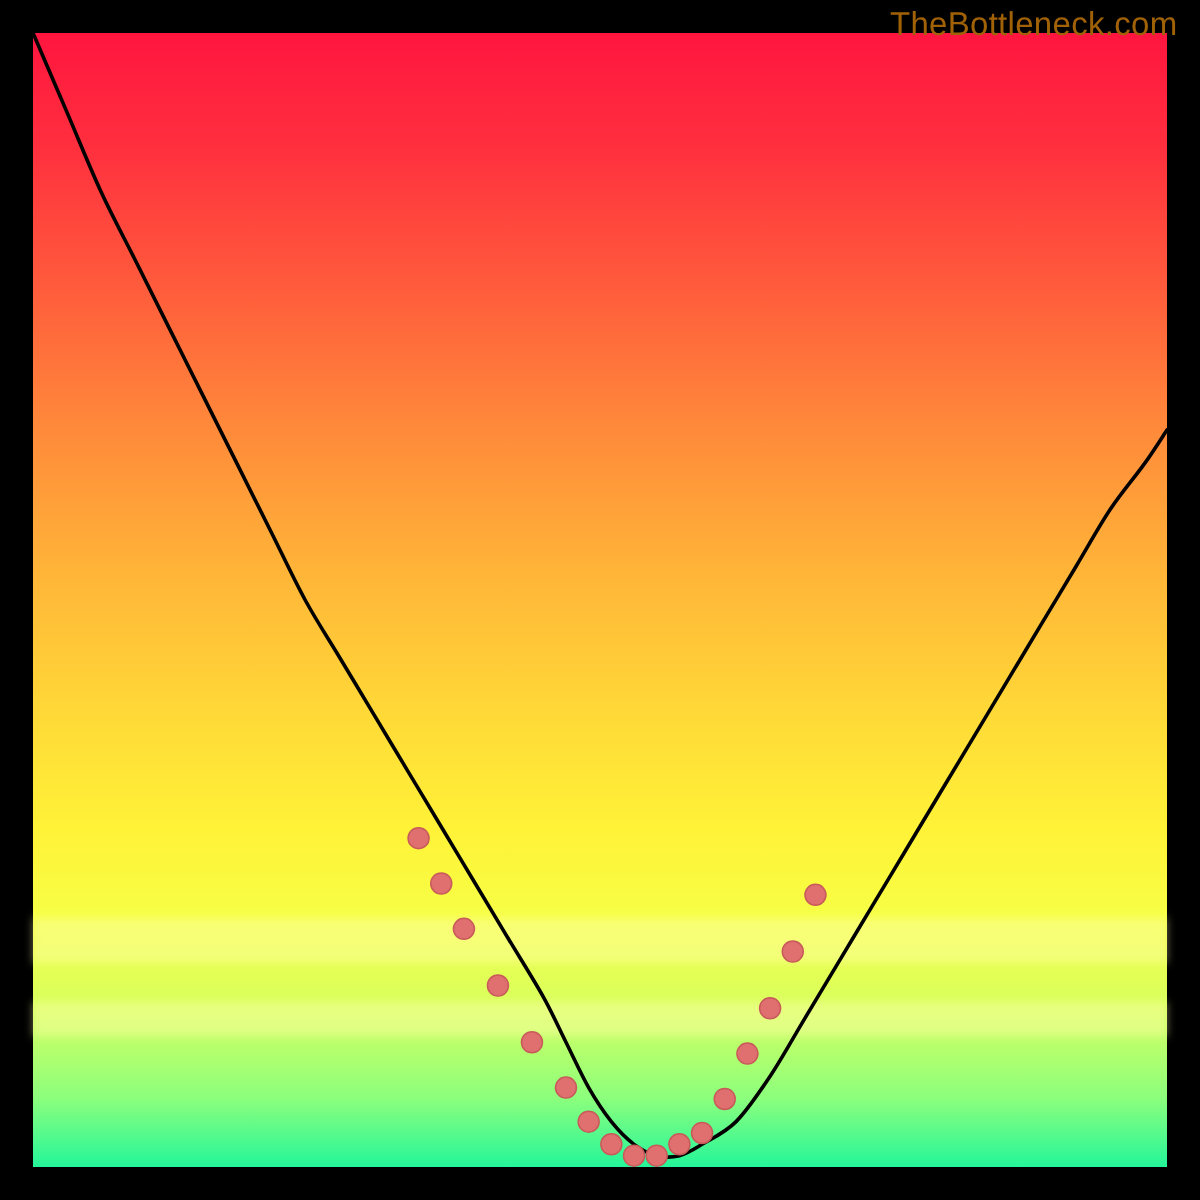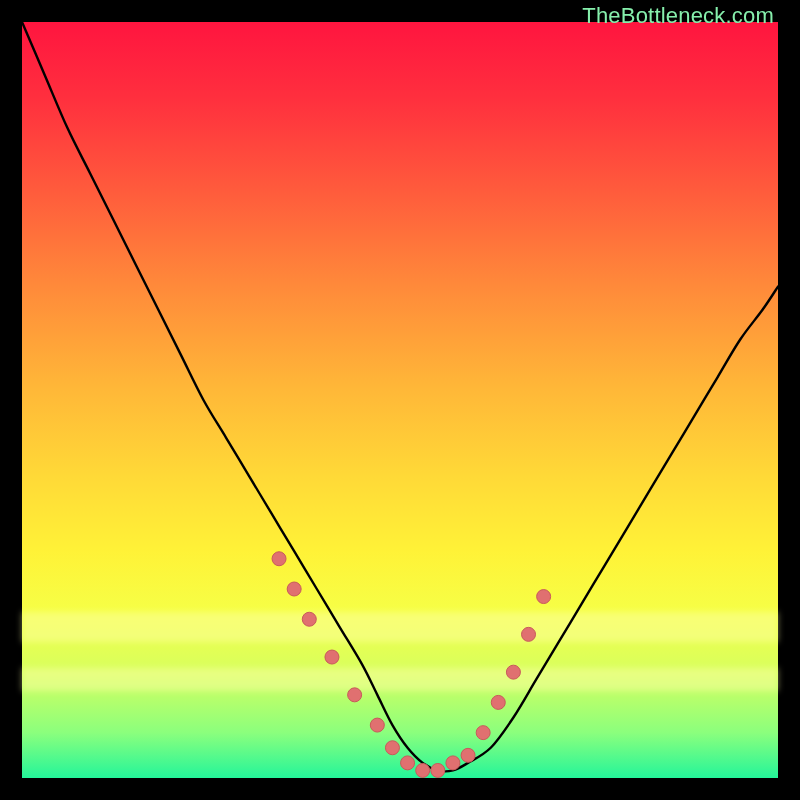--- a/index.html
+++ b/index.html
@@ -26,22 +26,22 @@
       #ffd937 60%,
       #fff237 70%,
       #f6ff46 78%,
       #d7ff5e 86%,
       #8bff7d 94%,
       #24f59a 100%);
   }
   .watermark {
     position: absolute;
     top: 3px;
-    right: 26px;
-    color: #86efac;
+    right: 15px;
+    color: #a16207;
     font-size: 22px;
     font-weight: 500;
     letter-spacing: 0.2px;
     z-index: 5;
   }
   svg.plot {
     position: absolute;
     left: 0; top: 0;
     width: 756px;
     height: 756px;

